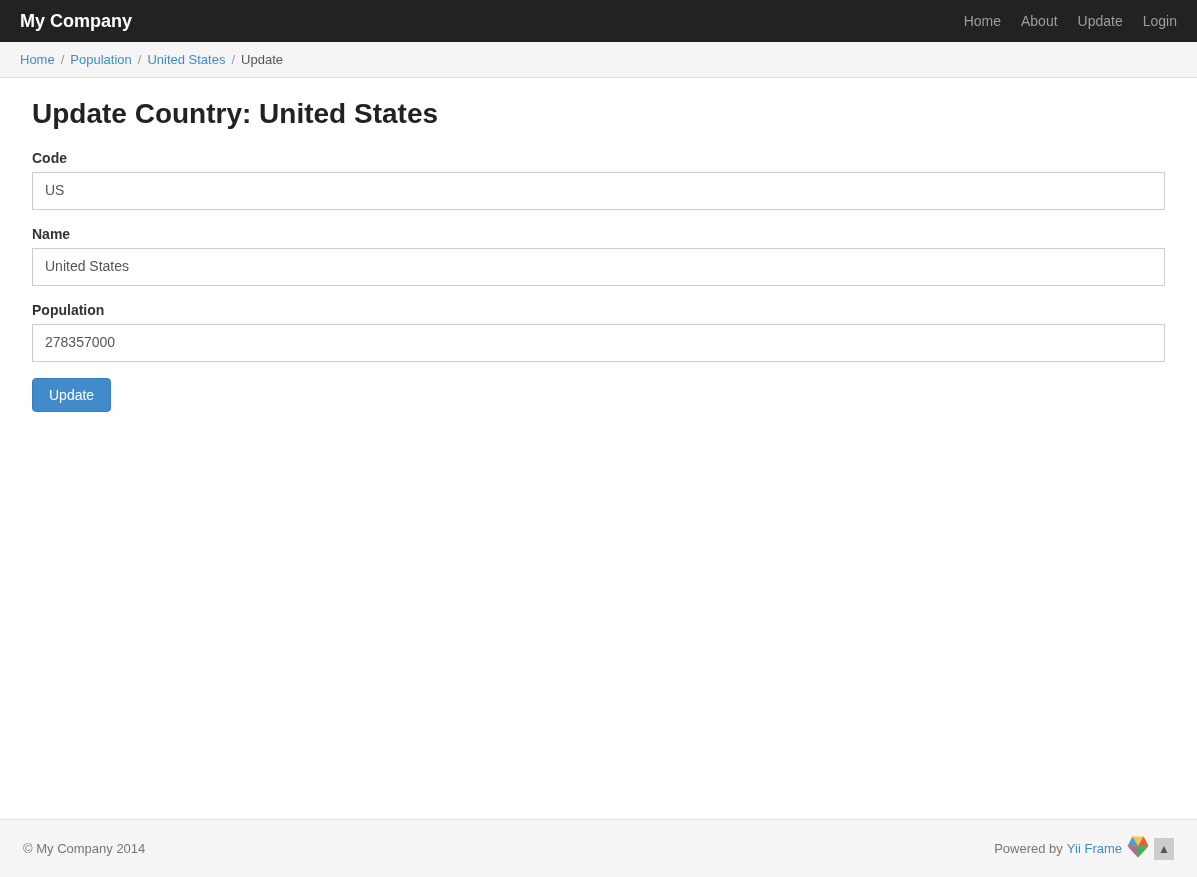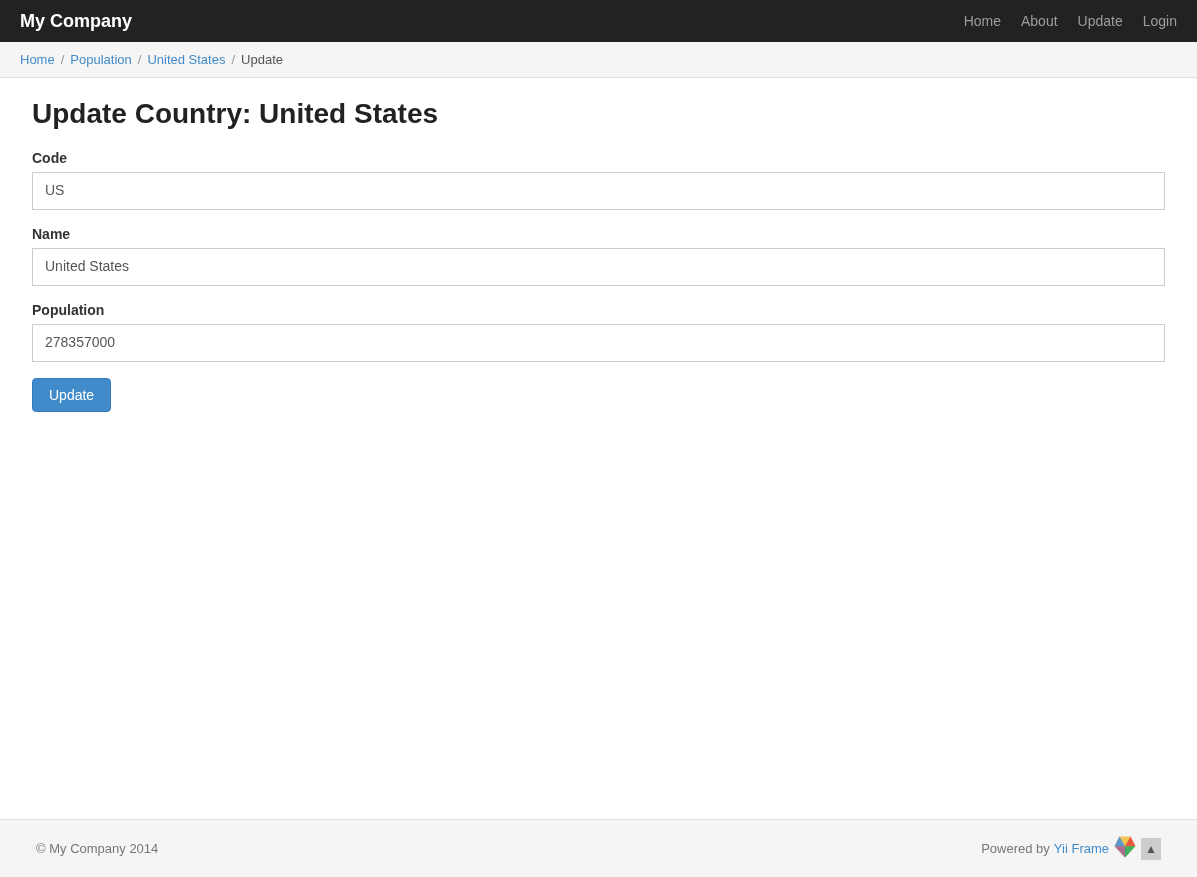--- a/index.html
+++ b/index.html
@@ -126,21 +126,21 @@
       font-size: 14px;
       border-radius: 4px;
       cursor: pointer;
       font-weight: normal;
     }
 
     
     .footer {
       background-color: #f5f5f5;
       border-top: 1px solid #e0e0e0;
-      padding: 15px 36px;
+      padding: 15px 23px;
       display: flex;
       justify-content: space-between;
       align-items: center;
       font-size: 13px;
       color: #777;
     }
 
     .footer-powered {
       display: flex;
       align-items: center;

